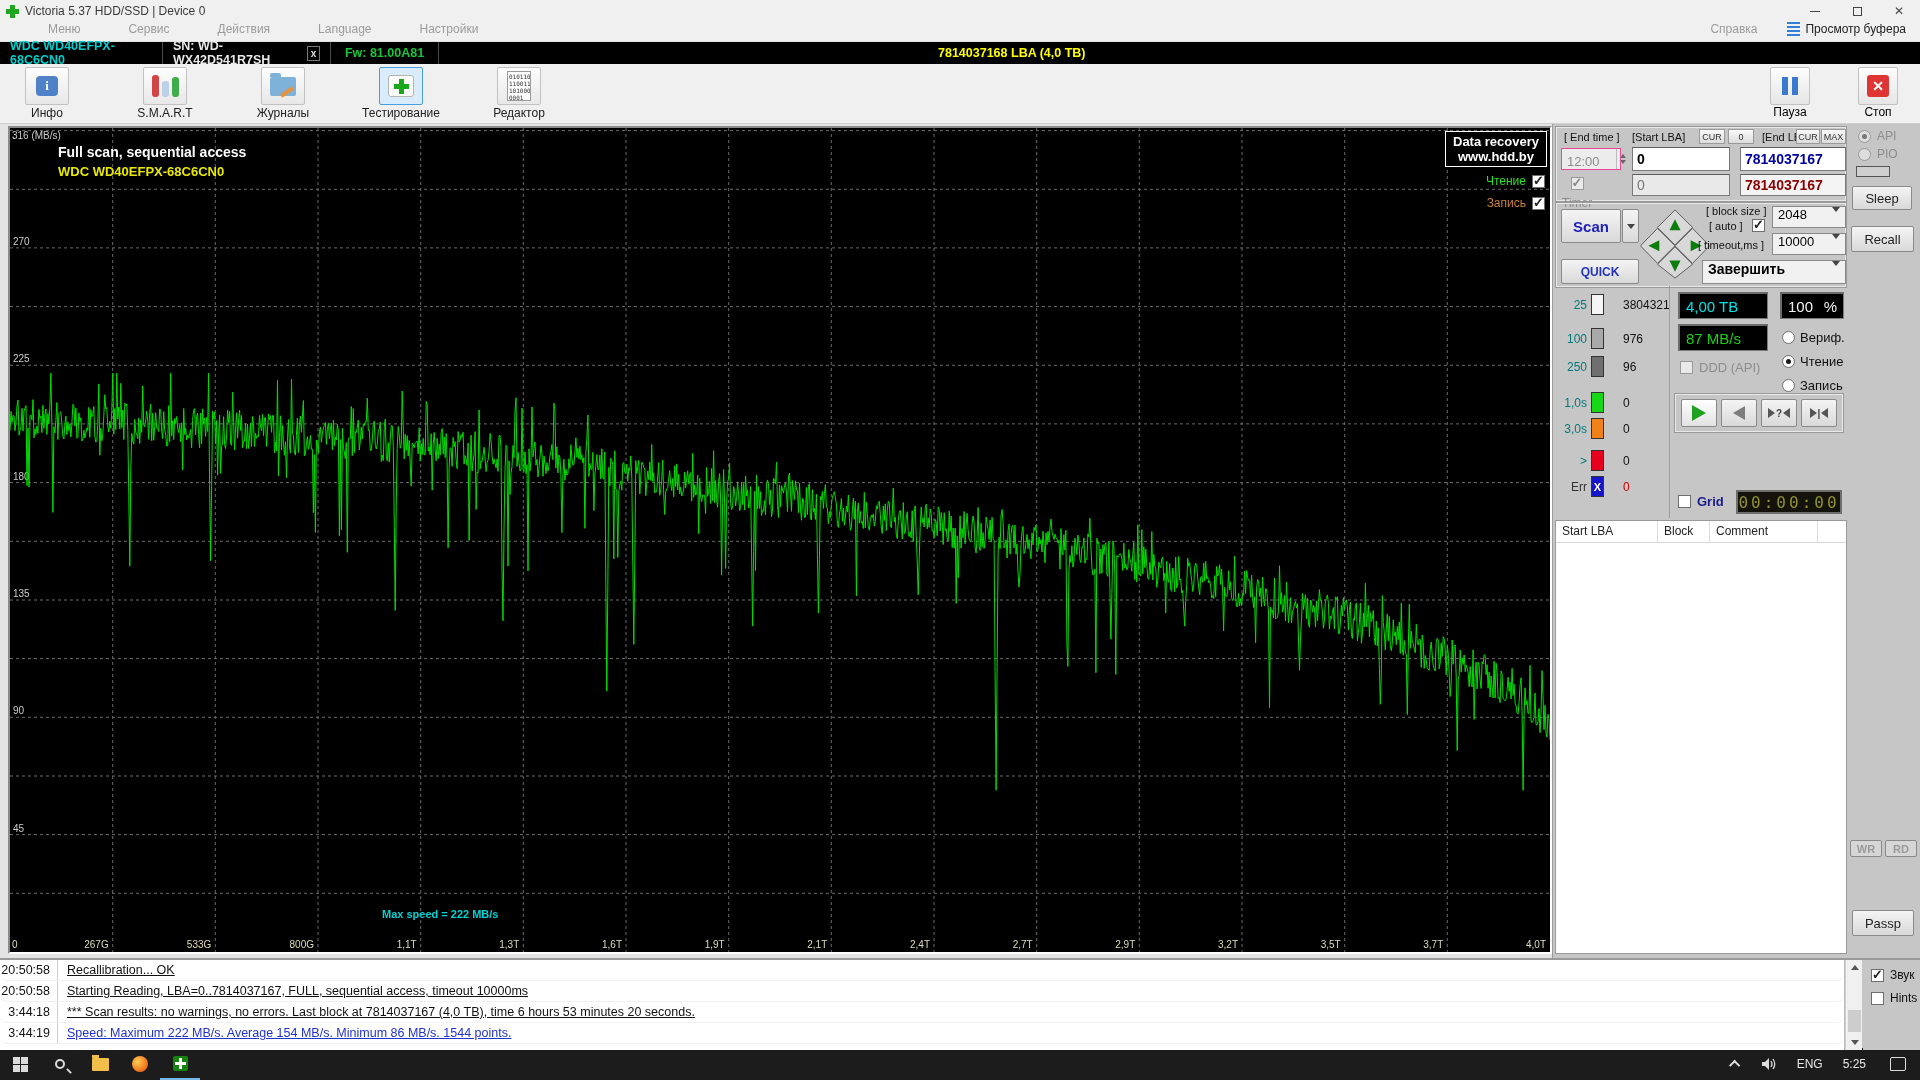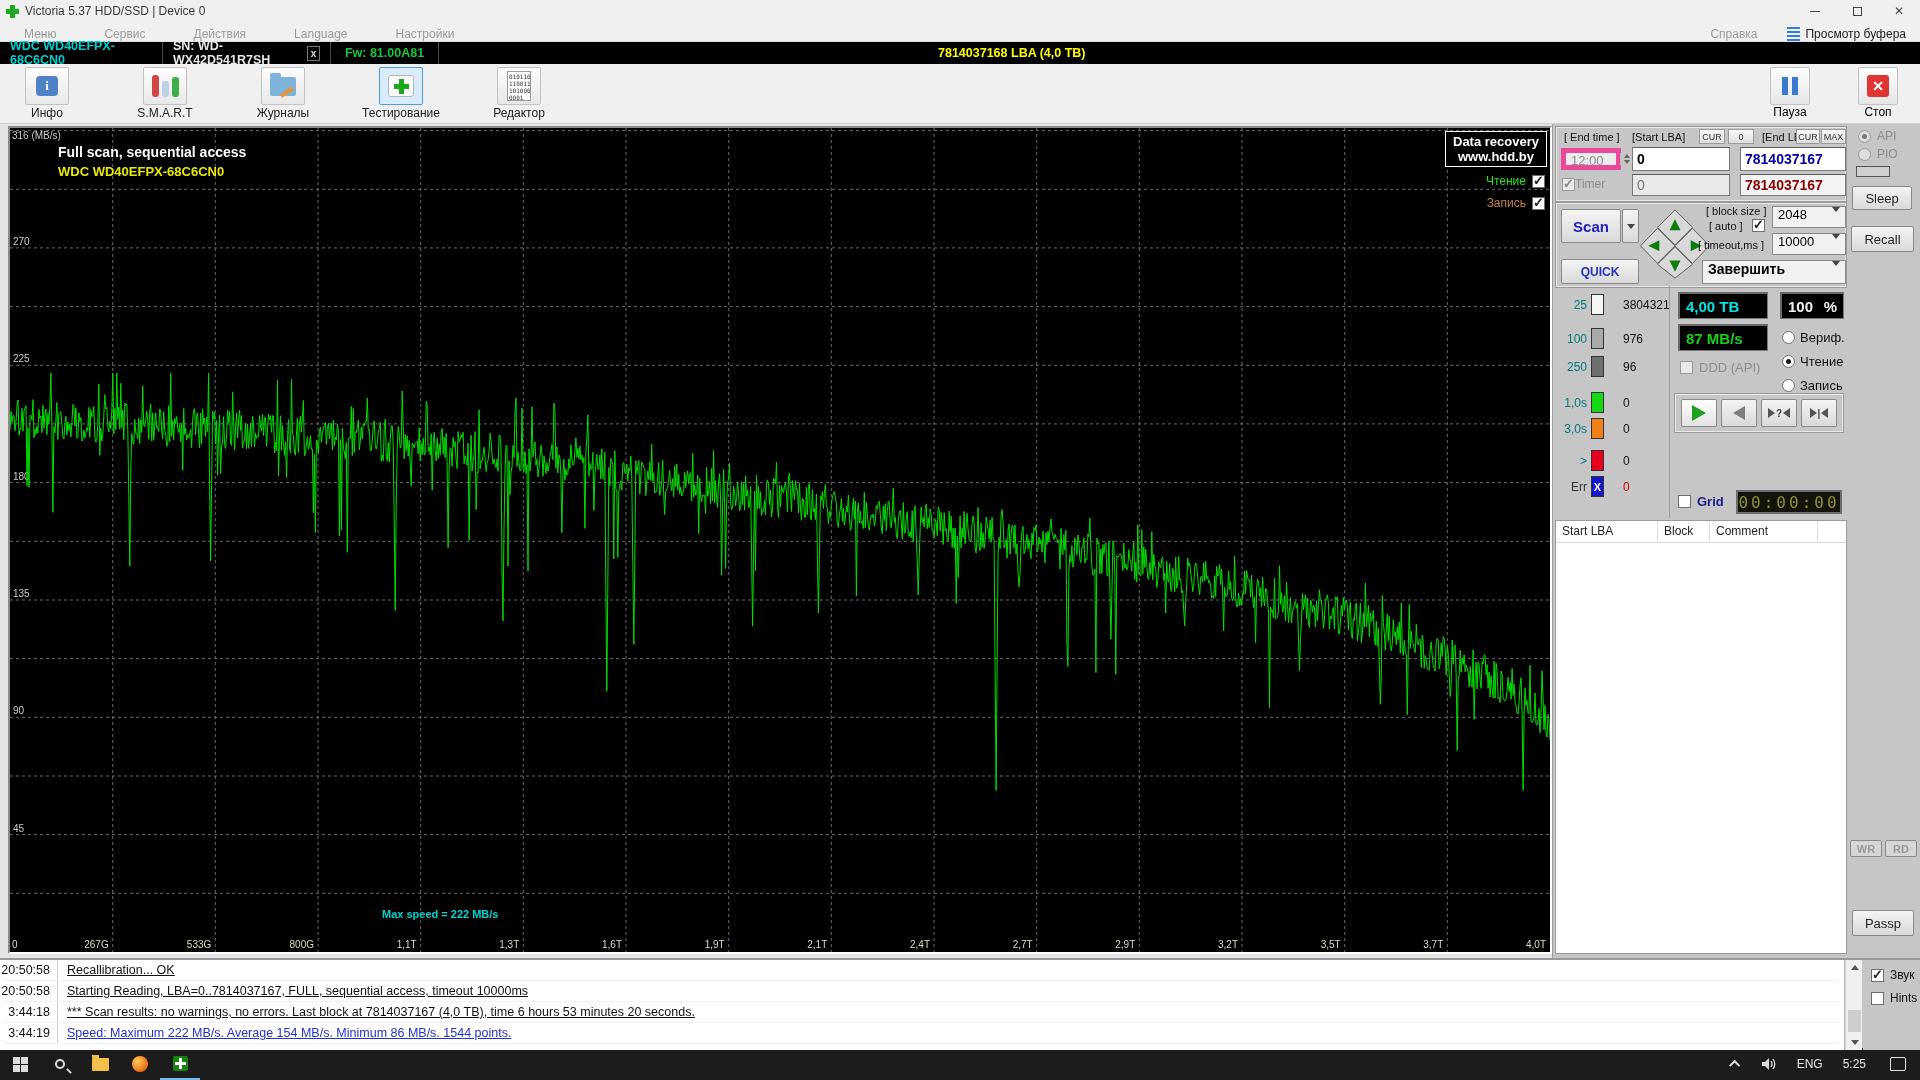--- a/index.html
+++ b/index.html
@@ -10,21 +10,21 @@
   .titlebar { height:22px; background:#f0f0f0; display:flex; align-items:center; padding-left:6px; font-size:12px; color:#3a3a3a; }
   .appicon { width:13px; height:13px; position:relative; margin-right:6px; }
   .appicon:before { content:""; position:absolute; left:4px; top:0; width:5px; height:13px; background:#1fa81f; }
   .appicon:after  { content:""; position:absolute; left:0; top:4px; width:13px; height:5px; background:#1fa81f; }
   .wincontrols { margin-left:auto; display:flex; }
   .winbtn { width:42px; height:22px; display:flex; align-items:center; justify-content:center; color:#444; font-size:12px; }
   .icon-min { width:10px; height:1px; background:#444; }
   .icon-max { width:9px; height:9px; border:1px solid #444; }
 
   
-  .menubar { height:20px; background:#f0f0f0; display:flex; align-items:flex-end; font-size:12px; color:#9b9b9b; border-bottom:1px solid #e0e0e0; }
+  .menubar { height:20px; background:#f0f0f0; display:flex; align-items:flex-start; font-size:12px; color:#9b9b9b; border-bottom:1px solid #e0e0e0;padding-left:24px; }
   .menuitem { padding:0 24px; }
   .menu-right { margin-left:auto; display:flex; align-items:center; }
   .menuitem.help { padding:0 30px; }
   .bufferview { color:#222; display:flex; align-items:center; gap:5px; padding-right:14px; }
   .listicon { display:inline-flex; flex-direction:column; gap:2px; }
   .listicon i { display:block; width:13px; height:2px; background:#2f7fd6; }
 
   
   .devicebar { height:22px; background:#000; display:flex; align-items:center; font-size:12.5px; font-weight:bold; position:relative; }
   .dsec { height:100%; display:flex; align-items:center; justify-content:center; border-right:1px solid #4a4a4a; padding:0 10px; }
@@ -86,33 +86,33 @@
   .cb.dis { background:#e9e9e9; border-color:#9a9a9a; }
   .cb.dis:after { color:#8a8a8a; }
   .rad { width:13px; height:13px; border-radius:50%; background:#fff; border:1px solid #6e6e6e; display:inline-block; position:relative; flex:none; }
   .rad.on:after { content:""; position:absolute; left:3px; top:3px; width:5px; height:5px; border-radius:50%; background:#1a1a1a; }
   .rad.dis { background:#ddd; border-color:#999; }
   .rad.dis.on:after { background:#777; }
   .btn { background:linear-gradient(#f4f4f4,#d9d9d9); border:1px solid #8a8a8a; border-radius:2px; display:flex; align-items:center; justify-content:center; font-size:13px; color:#222; }
   .btn.dis { color:#9a9a9a; background:#d6d6d6; }
   .tinybtn { background:linear-gradient(#fafafa,#dcdcdc); border:1px solid #9a9a9a; font-size:9px; color:#333; display:flex; align-items:center; justify-content:center; }
   .field { background:#fff; border:1px solid #7a7a7a; border-top-color:#5f5f5f; display:flex; align-items:center; padding:0 4px; font-size:14px; }
-  .lcd { background:#000; border:1px solid #7a7a7a; border-top:2px solid #6a6a6a; border-left:2px solid #6a6a6a; display:flex; align-items:center; padding:0 6px; font-weight:bold; font-size:15px; }
+  .lcd { background:#000; border:1px solid #7a7a7a; border-top:2px solid #6a6a6a; border-left:2px solid #6a6a6a; display:flex; align-items:center; padding:0 6px; font-weight:normal; font-size:15px; }
   .combo { background:#f1f1f1; border:1px solid #8a8a8a; display:flex; align-items:flex-start; justify-content:space-between; padding:0 5px; font-size:13px; }
   .tri { width:0; height:0; border-left:4px solid transparent; border-right:4px solid transparent; border-top:5px solid #444; }
   .brlab { font-size:11px; color:#111; }
 
   
   .rpanel { position:absolute; left:1552px; top:0; width:296px; height:834px; background:#c6c6c6; border-left:1px solid #9d9d9d; }
   .grp { position:absolute; border:1px solid #9a9a9a; box-shadow:inset 0 0 0 1px #e8e8e8; }
   .g-top { left:2px; top:2px; width:292px; height:76px; }
   .g-scan { left:2px; top:78px; width:292px; height:86px; }
   .abs { position:absolute; }
 
-  .spin { background:#ececec; border:5px solid #ec4899; color:#8d8d8d; font-size:13px; display:flex; align-items:flex-start;gap:16px; }
+  .spin { background:#ececec; border:1px solid #ec4899; color:#8d8d8d; font-size:13px; display:flex; align-items:flex-end;gap:16px; }
   .spin .arr { margin-left:auto; display:flex; flex-direction:column; gap:2px; padding:0 3px; border-left:1px solid #bbb; height:100%; justify-content:center; }
   .spin .arr i { width:0; height:0; border-left:3px solid transparent; border-right:3px solid transparent; }
   .spin .arr i.u { border-bottom:4px solid #666; }
   .spin .arr i.d { border-top:4px solid #666; }
 
   .scanbtn { color:#2222bb; font-weight:bold; font-size:15px; font-family:"Liberation Sans",sans-serif; }
   .quickbtn { color:#2233bb; font-weight:bold; font-size:12px; }
 
   .hrow { position:absolute; left:0; display:flex; align-items:center; }
   .hlab { width:38px; text-align:right; color:#007a7a; font-size:12px; padding-right:4px; }
@@ -362,21 +362,21 @@
 
       <div class="grp g-top">
         <span class="abs brlab" style="left:8px; top:4px;">[ End time ]</span>
         <div class="abs spin" style="left:5px; top:21px; width:60px; height:22px; padding-left:5px;">
           <span>12:00</span>
           <span class="arr">
               <i class="u"></i>
               <i class="d"></i>
             </span>
         </div>
-        <div class="abs" style="left:6px; top:50px; display:flex; align-items:center; ">
+        <div class="abs" style="left:6px; top:50px; display:flex; align-items:center; gap:6px;flex-direction:column;">
           <span class="cb on dis"></span>
           <span class="slab">Timer</span>
         </div>
 
         <span class="abs brlab" style="left:76px; top:4px;">[Start LBA]</span>
         <div class="abs tinybtn" style="left:143px; top:2px; width:26px; height:15px;">CUR</div>
         <div class="abs tinybtn" style="left:172px; top:2px; width:26px; height:15px;">0</div>
         <div class="abs field" style="left:76px; top:20px; width:98px; height:24px; font-weight:bold;">0</div>
         <div class="abs field" style="left:76px; top:47px; width:98px; height:22px; background:#e9e9e9; color:#777;">0</div>
 

